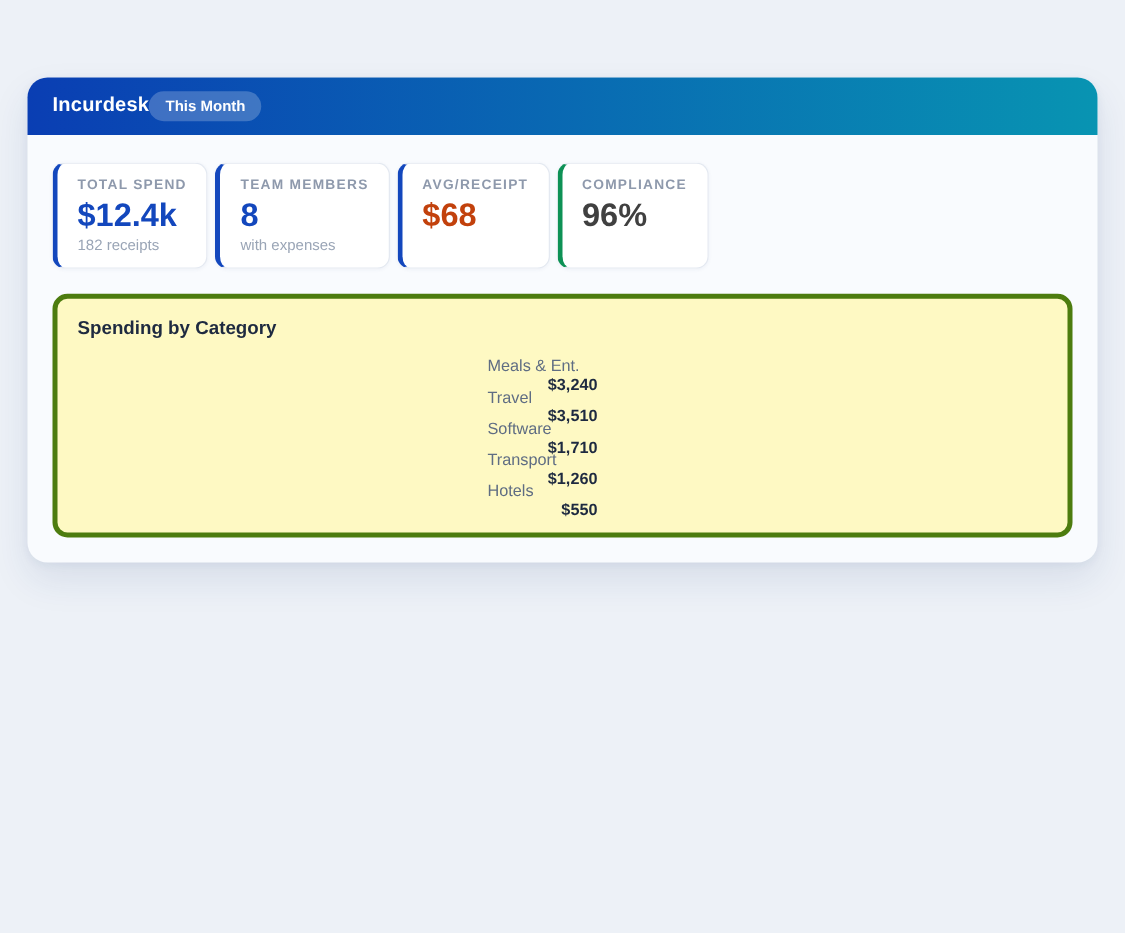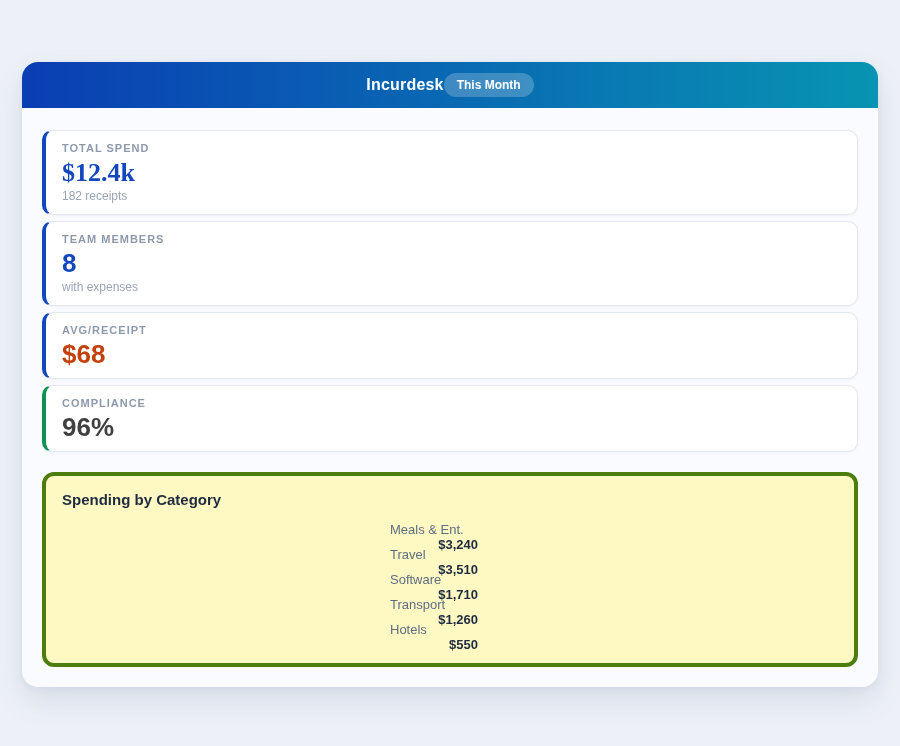--- a/index.html
+++ b/index.html
@@ -17,21 +17,21 @@
     background: #f9fbfe;
     border-radius: 16px;
     box-shadow: 0 14px 30px rgba(30,60,120,.10), 0 2px 8px rgba(30,60,120,.06);
     padding-bottom: 20px;
   }
   .app-header {
     height: 46px;
     border-radius: 16px 16px 0 0;
     display: flex;
     align-items: center;
-    justify-content: center;
+    justify-content: flex-start;
     padding: 0 20px;
   }
   .app-name {
     color: #ffffff;
     font-size: 16px;
     font-weight: bold;
     letter-spacing: .2px;
   }
   .period-badge {
     background: rgba(255,255,255,.22);
@@ -39,21 +39,20 @@
     font-size: 12px;
     font-weight: bold;
     padding: 5px 13px;
     border-radius: 999px;
     border: none;
     cursor: pointer;
     font-family: "Liberation Sans", sans-serif;
   }
   .stats {
     display: flex;
-    flex-direction: column;
     gap: 6px;
     padding: 22px 20px 0;
   }
   .stat-card {
     background: #ffffff;
     border: 1px solid #e4e9f1;
     border-left: 4px solid #1347bd;
     border-radius: 10px;
     padding: 11px 16px 10px;
     box-shadow: 0 1px 3px rgba(30,60,120,.05);
@@ -130,21 +129,21 @@
 <div class="app">
 
   <div class="app-header" style="background: linear-gradient(90deg, rgb(10, 62, 179), rgb(8, 148, 178));">
     <div class="app-name">Incurdesk</div>
     <button class="period-badge">This Month</button>
   </div>
 
   <div class="stats">
     <div class="stat-card" style="border-left-color: rgb(19, 71, 189);">
       <div class="stat-label">TOTAL SPEND</div>
-      <div class="stat-value" style="color: rgb(19, 71, 189); font-family: Liberation Serif, serif;">$12.4k</div>
+      <div class="stat-value" style="color: rgb(19, 71, 189);">$12.4k</div>
       <div class="stat-sub">182 receipts</div>
     </div>
     <div class="stat-card" style="border-left-color: rgb(19, 71, 189);">
       <div class="stat-label">TEAM MEMBERS</div>
       <div class="stat-value" style="color: rgb(19, 71, 189);">8</div>
       <div class="stat-sub">with expenses</div>
     </div>
     <div class="stat-card" style="border-left-color: rgb(19, 71, 189);">
       <div class="stat-label">AVG/RECEIPT</div>
       <div class="stat-value" style="color: #c2410c;">$68</div>

